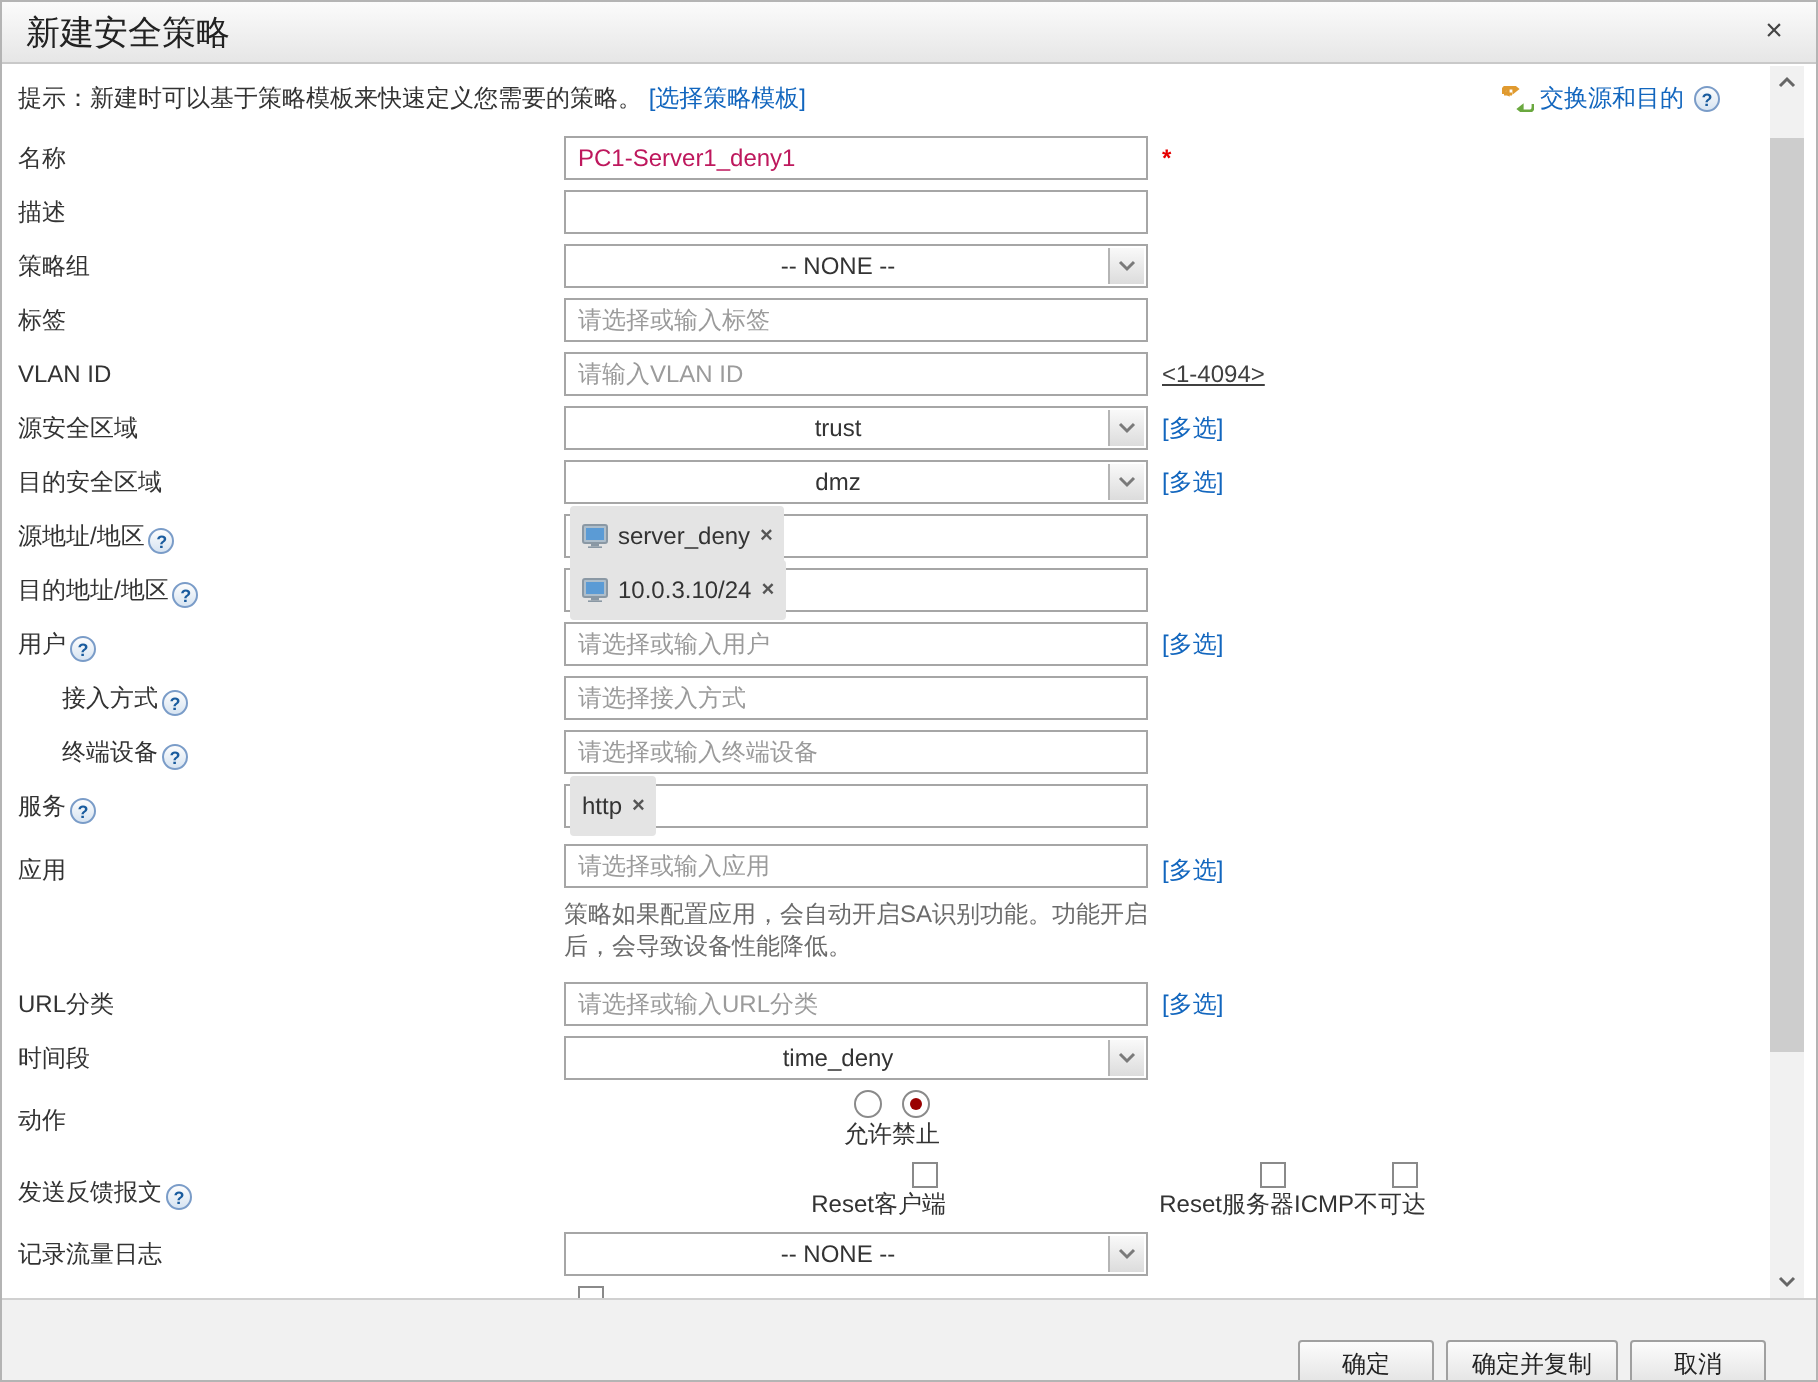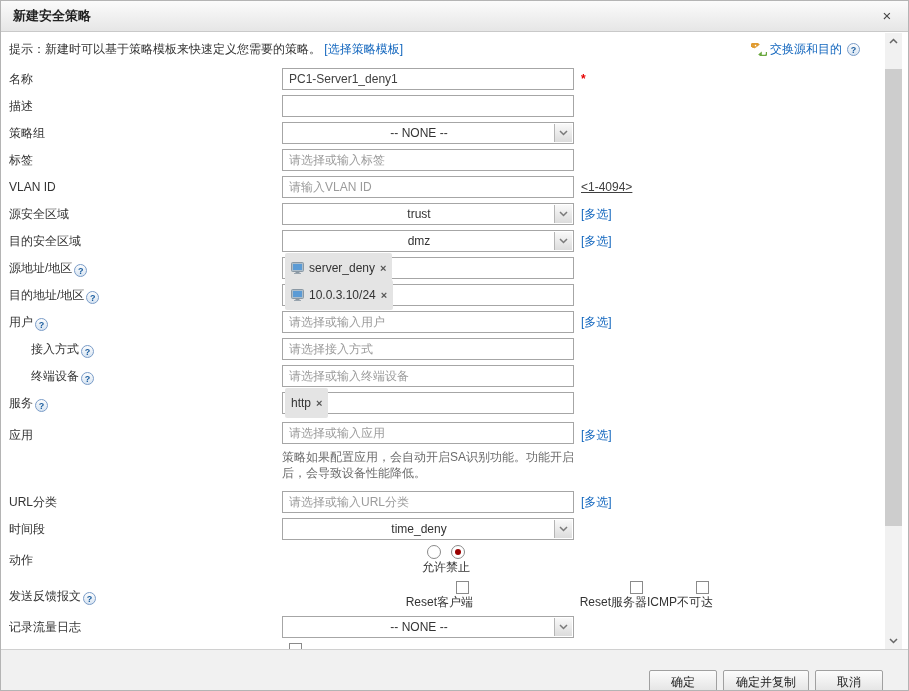--- a/index.html
+++ b/index.html
@@ -6,42 +6,42 @@
     --link:#1266be; --req:#e60000; --radio:#990000; --border:#a6a6a6;
     --lbl:#333; --ph:#9b9b9b; --note:#6b6b6b;
   }
   *{box-sizing:border-box;}
   html,body{margin:0;padding:0;background:#fff;}
   body{font-family:"Liberation Sans","DejaVu Sans",sans-serif;font-size:12px;color:#333;}
   .dialog{position:relative;width:909px;height:691px;background:#fff;border:1px solid #b4b4b4;overflow:hidden;}
   
   .titlebar{position:absolute;top:0;left:0;right:0;height:31px;background:linear-gradient(#fbfbfb,#e6e6e6);
     border-bottom:1px solid #c9c9c9;display:flex;align-items:center;padding:0 12px;}
-  .titlebar .title{font-weight:bold;font-size:13px;color:#222;}
+  .titlebar .title{font-weight:normal;font-size:17px;color:#222;}
   .close-btn{position:absolute;right:12px;top:6px;width:18px;height:18px;line-height:18px;text-align:center;
     font-size:15px;color:#444;cursor:pointer;}
   
   .content{position:absolute;top:31px;left:0;right:0;height:619px;overflow:hidden;background:#fff;}
   .hintbar{display:flex;justify-content:space-between;align-items:flex-start;padding:9px 48px 0 8px;}
   .hintbar .left{color:#333;}
   .link{color:var(--link);cursor:pointer;}
   .help{display:inline-block;width:13px;height:13px;line-height:12px;text-align:center;border-radius:50%;
     border:1px solid #7a9cc8;background:linear-gradient(#fdfdfd,#d7e4f2);color:#1a5c9e;font-size:9px;font-weight:bold;
     vertical-align:-2px;margin-left:2px;cursor:pointer;}
   .swap-wrap{display:flex;align-items:center;gap:3px;}
   
   .form{padding:10px 0 0 8px;}
   .row{display:flex;align-items:center;margin-bottom:5px;min-height:22px;}
   .lbl{width:273px;color:var(--lbl);flex:none;}
   .lbl.sub{padding-left:22px;}
   .ctrl{width:292px;flex:none;}
   .extra{margin-left:7px;white-space:nowrap;}
   .req{color:var(--req);font-weight:bold;}
   .range{color:#404040;text-decoration:underline;}
-  input.txt{width:292px;height:22px;border:1px solid var(--border);padding:0 6px;font:12px "Liberation Sans","DejaVu Sans",sans-serif;color:#404040;outline:none;}
+  input.txt{width:292px;height:22px;border:1px solid var(--border);padding:0 6px;font:12px "Liberation Sans","DejaVu Sans",sans-serif;color:#be185d;outline:none;}
   input.txt::placeholder{color:var(--ph);}
   
   .selectbox{position:relative;width:292px;height:22px;border:1px solid var(--border);background:#fff;cursor:pointer;text-align:center;}
   .selectbox .sel-txt{display:block;line-height:20px;padding:0 24px 0 6px;overflow:hidden;white-space:nowrap;}
   .sel-btn{position:absolute;top:1px;right:1px;bottom:1px;width:18px;background:linear-gradient(#f9f9f9,#dcdcdc);
     border-left:1px solid #b5b5b5;display:flex;align-items:center;justify-content:center;}
   
   .tagbox{width:292px;height:22px;border:1px solid var(--border);background:#fff;display:flex;align-items:center;padding:0 2px;}
   .chip{display:inline-flex;align-items:center;height:30px;background:#e4e4e4;border-radius:2px;padding:0 6px;gap:5px;color:#333;}
   .chip .x{color:#555;font-size:11px;font-weight:bold;cursor:pointer;}

